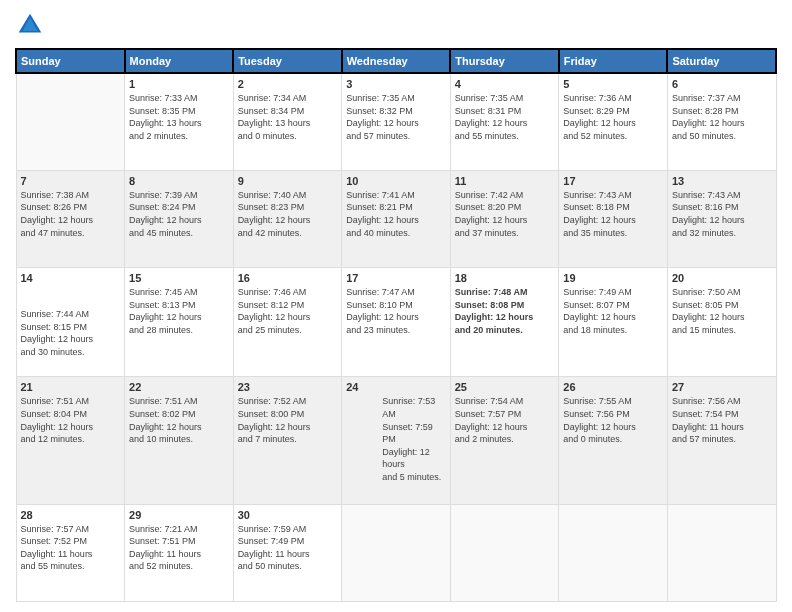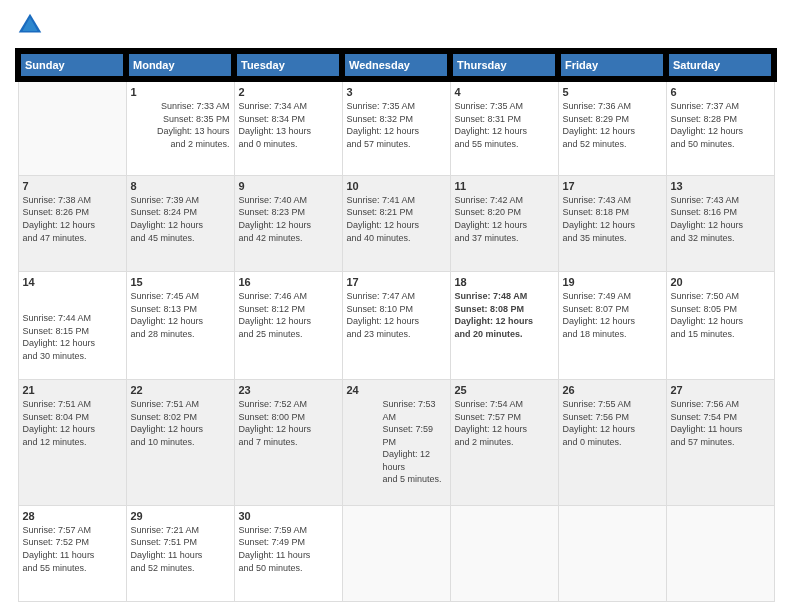--- a/index.html
+++ b/index.html
@@ -60,21 +60,21 @@
       width: 100%;
       table-layout: fixed;
     }
     .calendar th {
       background-color: #3674b5;
       color: #fff;
       font-size: 11px;
       font-weight: bold;
       padding: 5px 4px;
       text-align: left;
-      border: 6px solid #000000;
+      border: 2px solid #000000;
     }
     .calendar td {
       vertical-align: top;
       border: 1px solid #ddd;
       padding: 4px 4px;
       font-size: 9.5px;
       color: #333;
       height: 85px;
     }
     .calendar td.empty {
@@ -126,21 +126,21 @@
           <th>Thursday</th>
           <th>Friday</th>
           <th>Saturday</th>
         </tr>
     </thead>
     <tbody id="calendar-body">
     <tr>
           <td class="empty"></td>
           <td>
             <div class="day-number">1</div>
-            <div class="day-info" style="white-space: pre-line; text-align: right;">Sunrise: 7:33 AM
+            <div class="day-info" style="white-space: pre-line;">Sunrise: 7:33 AM
 Sunset: 8:35 PM
 Daylight: 13 hours
 and 2 minutes.</div>
           </td>
           <td>
             <div class="day-number">2</div>
             <div class="day-info" style="white-space: pre-line;">Sunrise: 7:34 AM
 Sunset: 8:34 PM
 Daylight: 13 hours
 and 0 minutes.</div>

